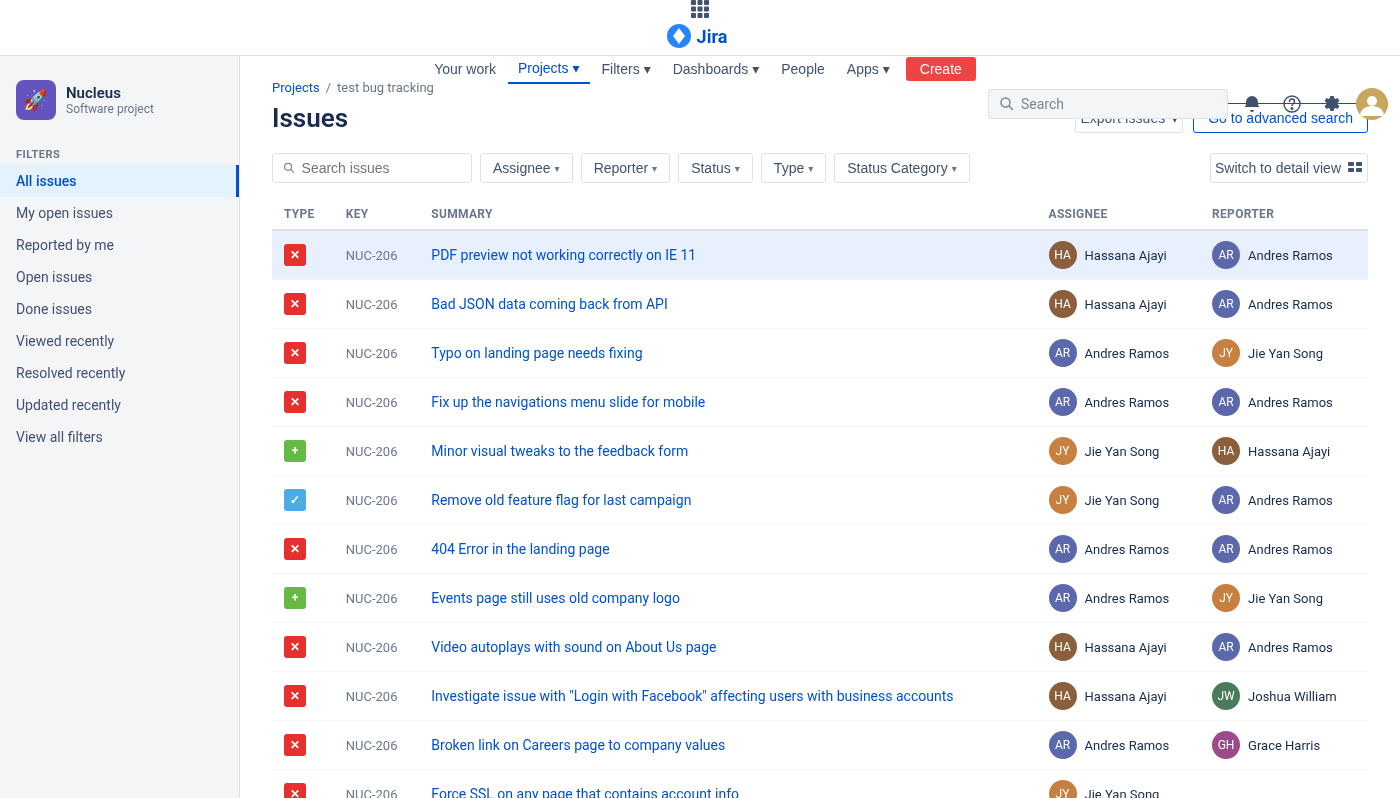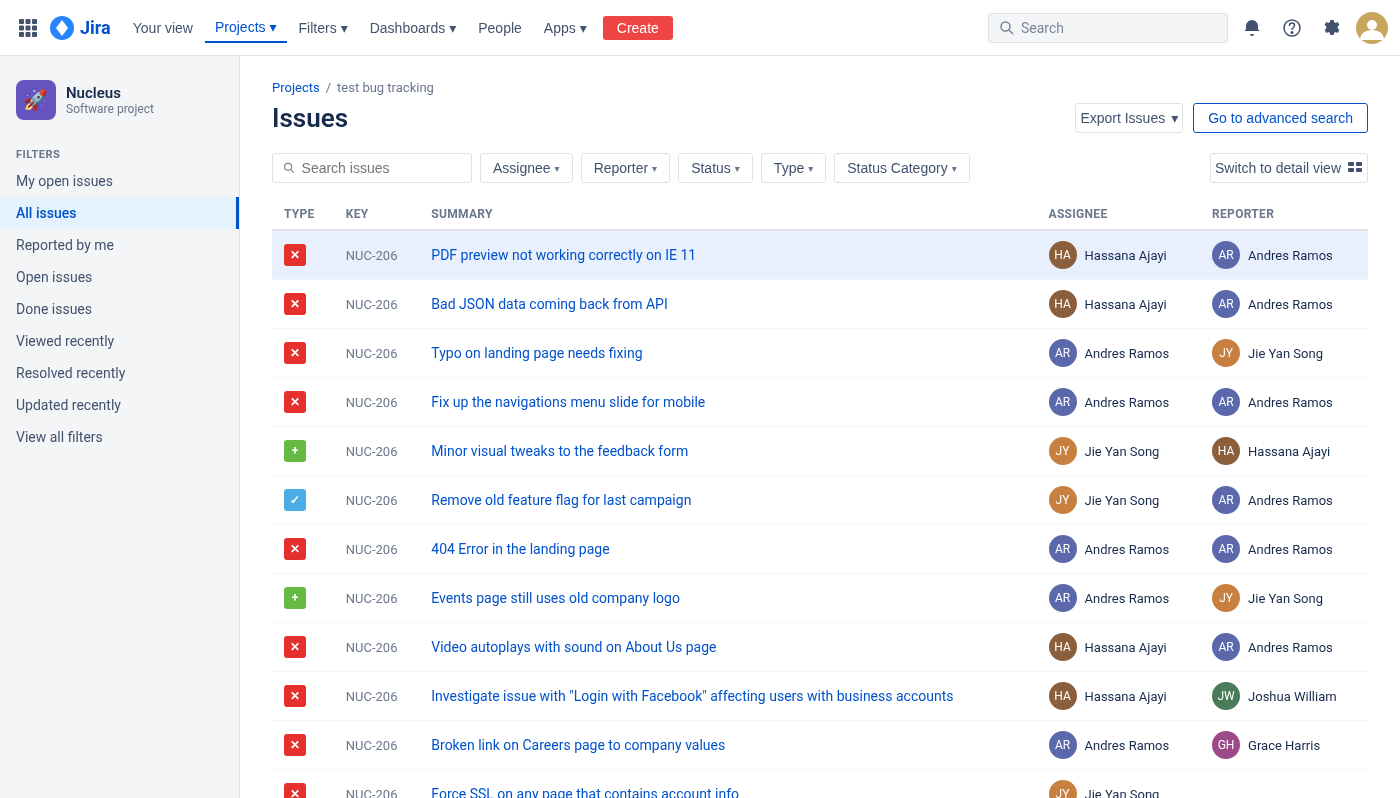--- a/index.html
+++ b/index.html
@@ -2,21 +2,21 @@
 <html><head>
   <meta charset="utf-8">
   <style>
     * { box-sizing: border-box; margin: 0; padding: 0; }
     body { font-family: -apple-system, BlinkMacSystemFont, 'Segoe UI', Roboto, sans-serif; font-size: 14px; background: #fff; color: #172b4d; }
 
     
     .topnav {
       display: flex; align-items: center; height: 56px; background: #fff;
       border-bottom: 1px solid #dfe1e6; padding: 0 12px; gap: 4px;
-      position: fixed; top: 0; left: 0; right: 0; z-index: 100;
+      position: fixed; top: 0; left: 0; right: 0; z-index: 100; flex-direction: column;
     }
     .topnav-grid-icon { width: 32px; height: 32px; display: flex; align-items: center; justify-content: center; cursor: pointer; }
     .topnav-logo { display: flex; align-items: center; gap: 4px; margin-right: 8px; color: #0052cc; font-weight: 700; font-size: 18px; text-decoration: none; }
     .topnav-logo svg { width: 28px; height: 28px; }
     .topnav-nav { display: flex; align-items: center; gap: 2px; flex: 1; }
     .nav-item {
       padding: 6px 10px; border-radius: 3px; cursor: pointer; color: #42526e;
       font-size: 14px; font-weight: 500; display: flex; align-items: center; gap: 4px;
       white-space: nowrap; border: none; background: none; text-decoration: none;
     }
@@ -158,21 +158,21 @@
     </svg>
   </div>
   <a class="topnav-logo" href="#">
     <svg viewBox="0 0 28 28" fill="none">
       <path d="M14 2C7.373 2 2 7.373 2 14s5.373 12 12 12 12-5.373 12-12S20.627 2 14 2z" fill="#2684FF"></path>
       <path d="M14 6l-6 8 6 8 6-8-6-8z" fill="white"></path>
     </svg>
     <span>Jira</span>
   </a>
   <div class="topnav-nav">
-    <button class="nav-item">Your view</button>
+    <button class="nav-item">Your work</button>
     <button class="nav-item active">
       <span>Projects</span>
       <span>▾</span>
     </button>
     <button class="nav-item">
       <span>Filters</span>
       <span>▾</span>
     </button>
     <button class="nav-item">
       <span>Dashboards</span>
@@ -225,22 +225,22 @@
 
   <aside class="sidebar">
     <div class="sidebar-project">
       <div class="sidebar-project-icon">🚀</div>
       <div>
         <div class="sidebar-project-name">Nucleus</div>
         <div class="sidebar-project-sub">Software project</div>
       </div>
     </div>
     <div class="sidebar-section-label">Filters</div>
+    <div class="sidebar-item active">All issues</div>
     <div class="sidebar-item">My open issues</div>
-    <div class="sidebar-item active">All issues</div>
     <div class="sidebar-item">Reported by me</div>
     <div class="sidebar-item">Open issues</div>
     <div class="sidebar-item">Done issues</div>
     <div class="sidebar-item">Viewed recently</div>
     <div class="sidebar-item">Resolved recently</div>
     <div class="sidebar-item">Updated recently</div>
     <div class="sidebar-link">View all filters</div>
   </aside>
 
   <main class="main">

